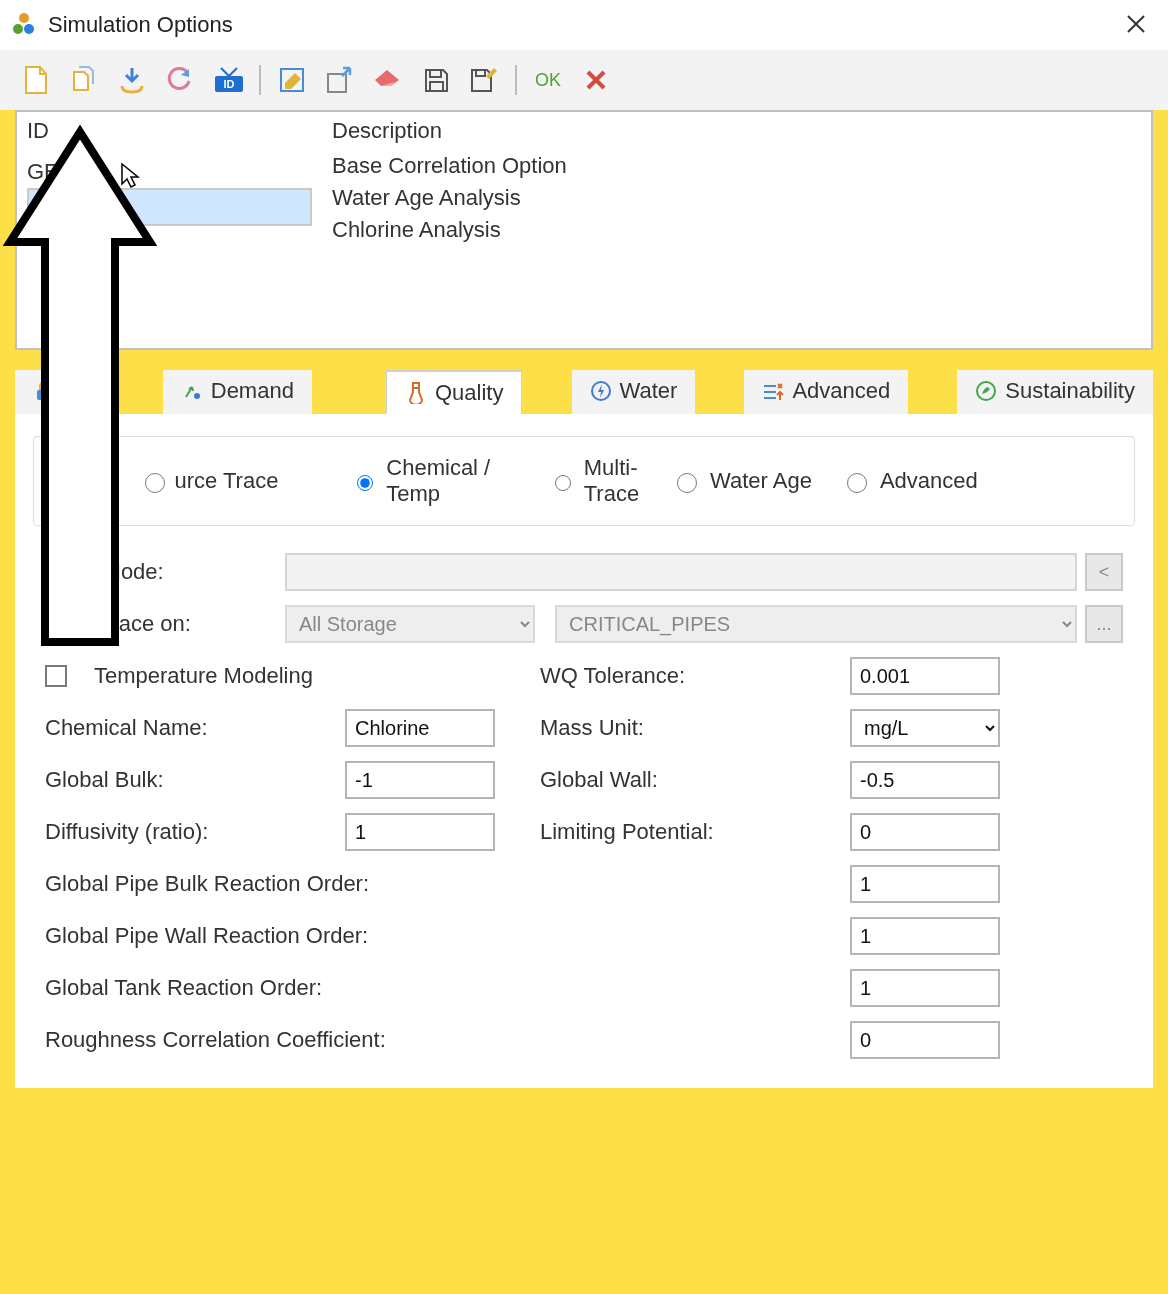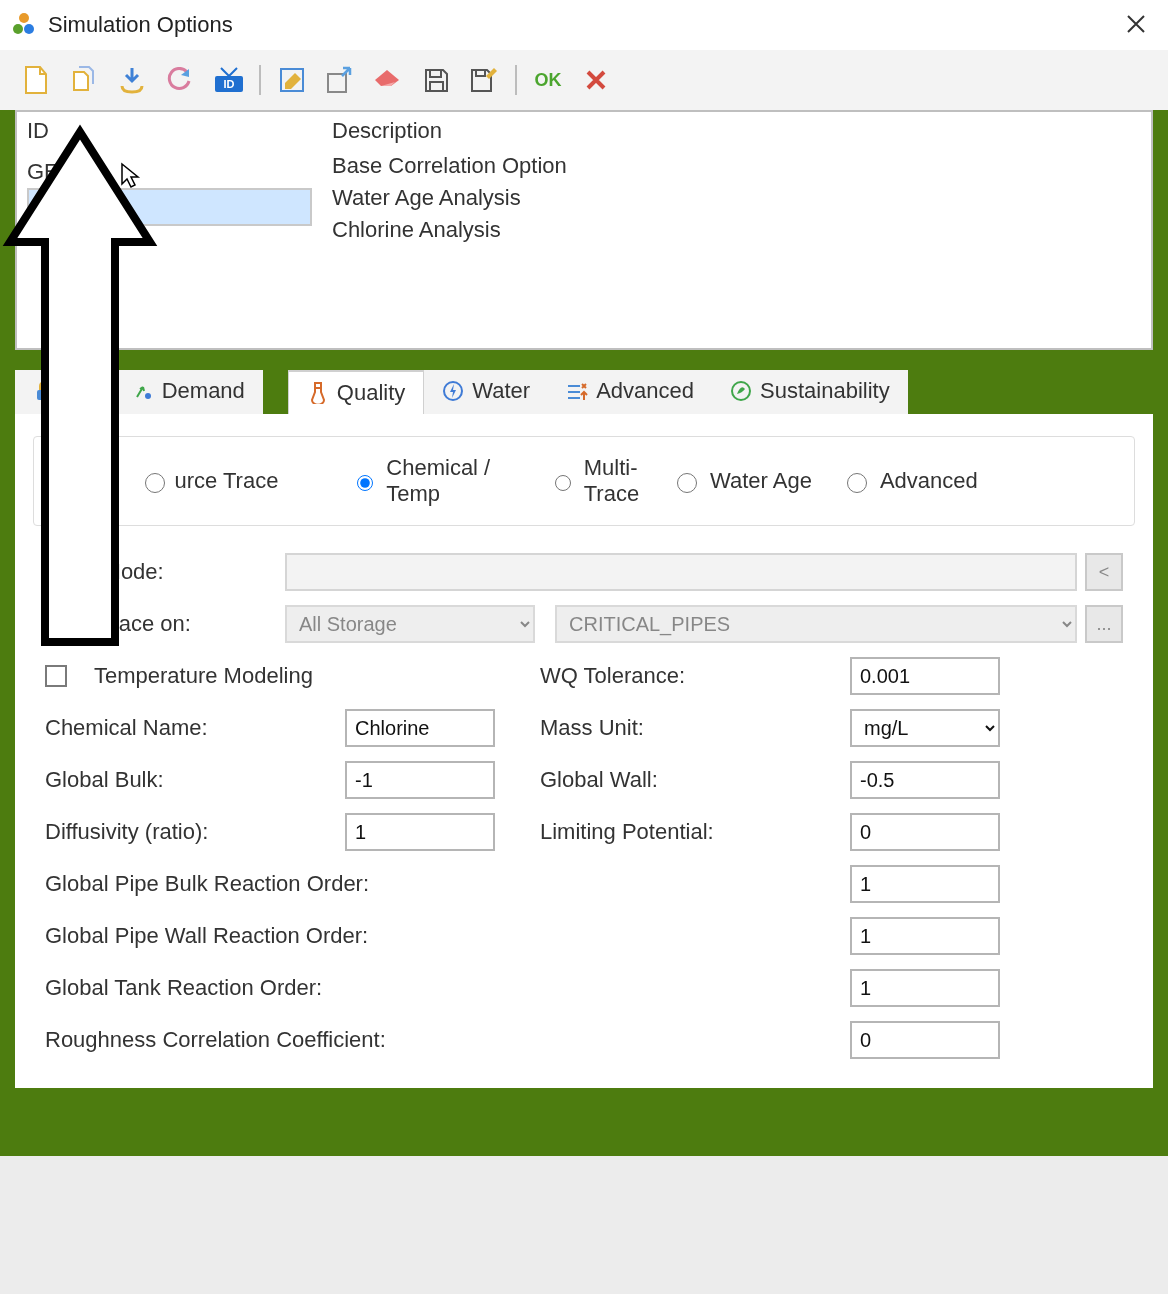--- a/index.html
+++ b/index.html
@@ -1,38 +1,38 @@
 <!DOCTYPE html>
 <html><head>
 <meta charset="utf-8">
 <style>
   * { box-sizing: border-box; font-family: "Segoe UI", Tahoma, sans-serif; }
   html,body { margin:0; padding:0; background:#ececec; }
-  .window { width:1168px; height:1156px; background:#4d7c0f; position:relative; }
+  .window { width:1168px; height:1294px; background:#fde047; position:relative; }
   .titlebar { height:50px; display:flex; align-items:center; padding:0 10px; background:#fff; font-size:22px; color:#222; }
   .title-icon { width:30px; height:30px; margin-right:8px; position:relative; }
   .title-icon .dot { position:absolute; width:10px; height:10px; border-radius:50%; }
   .dot.g { background:#5aa02c; left:3px; top:14px; }
   .dot.b { background:#2b7de1; left:14px; top:14px; }
   .dot.o { background:#e89a2a; left:9px; top:3px; }
   .title-close { margin-left:auto; font-size:28px; color:#333; background:none; border:0; padding:5px 12px; cursor:pointer; }
   .toolbar { height:60px; display:flex; align-items:center; padding:0 15px; gap:6px; background:#f3f3f3; }
   .tool-btn { width:42px; height:42px; display:flex; align-items:center; justify-content:center; background:none; border:0; cursor:pointer; }
   .tool-sep { width:2px; height:30px; background:#bcbcbc; margin:0 4px; }
-  .tool-ok { color:#4ba52e; font-weight:700; font-family:Verdana,sans-serif; font-size:18px; }
+  .tool-ok { color:#4ba52e; font-weight:400; font-family:Verdana,sans-serif; font-size:18px; }
   .tool-cancel { color:#d34a3e; font-size:24px; font-weight:700; }
   .list-area { margin:0 15px; border:2px solid #bfbfbf; background:#fff; height:240px; display:flex; }
   .list-col { padding:6px 10px; font-size:22px; color:#333; }
   .col-id { width:305px; border-right:0 solid #ddd; }
   .col-id .hdr, .col-desc .hdr { font-size:22px; color:#333; margin-bottom:6px; }
   .col-id .row, .col-desc .row { padding:3px 0; font-size:22px; }
   .col-id .row.sel { background:#cfe6ff; }
   .col-desc { flex:1; }
  
-  .tabs { display:flex; margin:20px 15px 0 15px; }
+  .tabs { display:flex; margin:20px 15px 0 15px;justify-content:space-between; }
   .tab { display:flex; align-items:center; gap:8px; padding:8px 18px; font-size:22px; color:#333; background:#f3f3f3; border:0; border-bottom:2px solid transparent; cursor:pointer; }
   .tab.active { background:#fff; border:1px solid #d0d0d0; border-bottom:0; border-top:2px solid #d0d0d0;margin-left:25px; }
   .tab .ic { width:22px; height:22px; display:flex; align-items:center; justify-content:center; }
 
   .panel { margin:0 15px; background:#fff; padding:12px 0; }
   .group { margin:10px 18px; border:1px solid #ddd; border-radius:4px; padding:18px; position:relative; }
   .group-head { position:absolute; top:-14px; left:10px; background:#fff; padding:0 8px; font-size:22px; color:#333; }
   .radio-row { display:flex; }
   .radio-col { flex:1; display:flex; gap:30px; }
   .radio { display:flex; align-items:center; gap:10px; font-size:22px; color:#333; }

